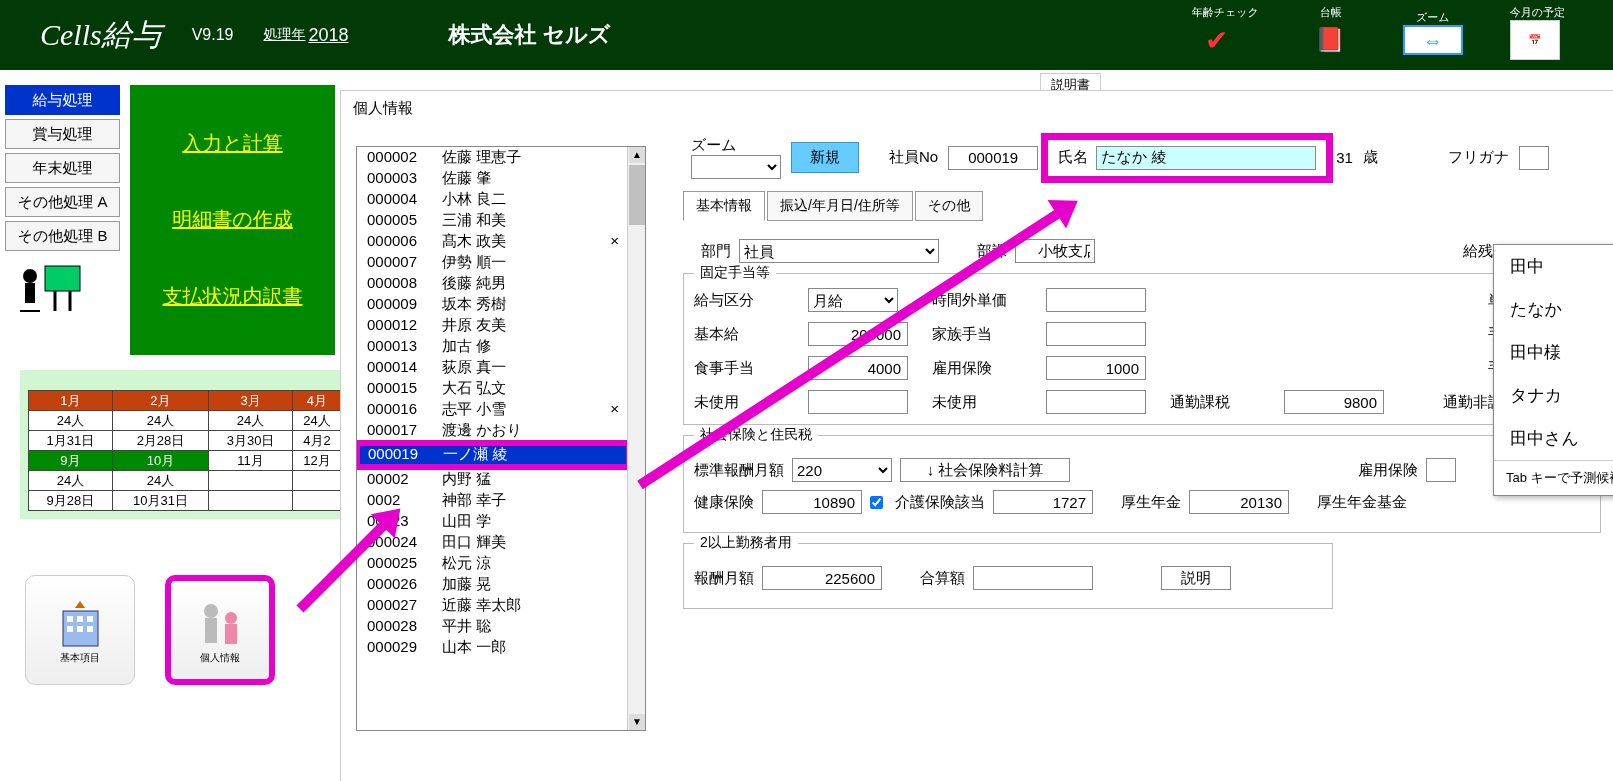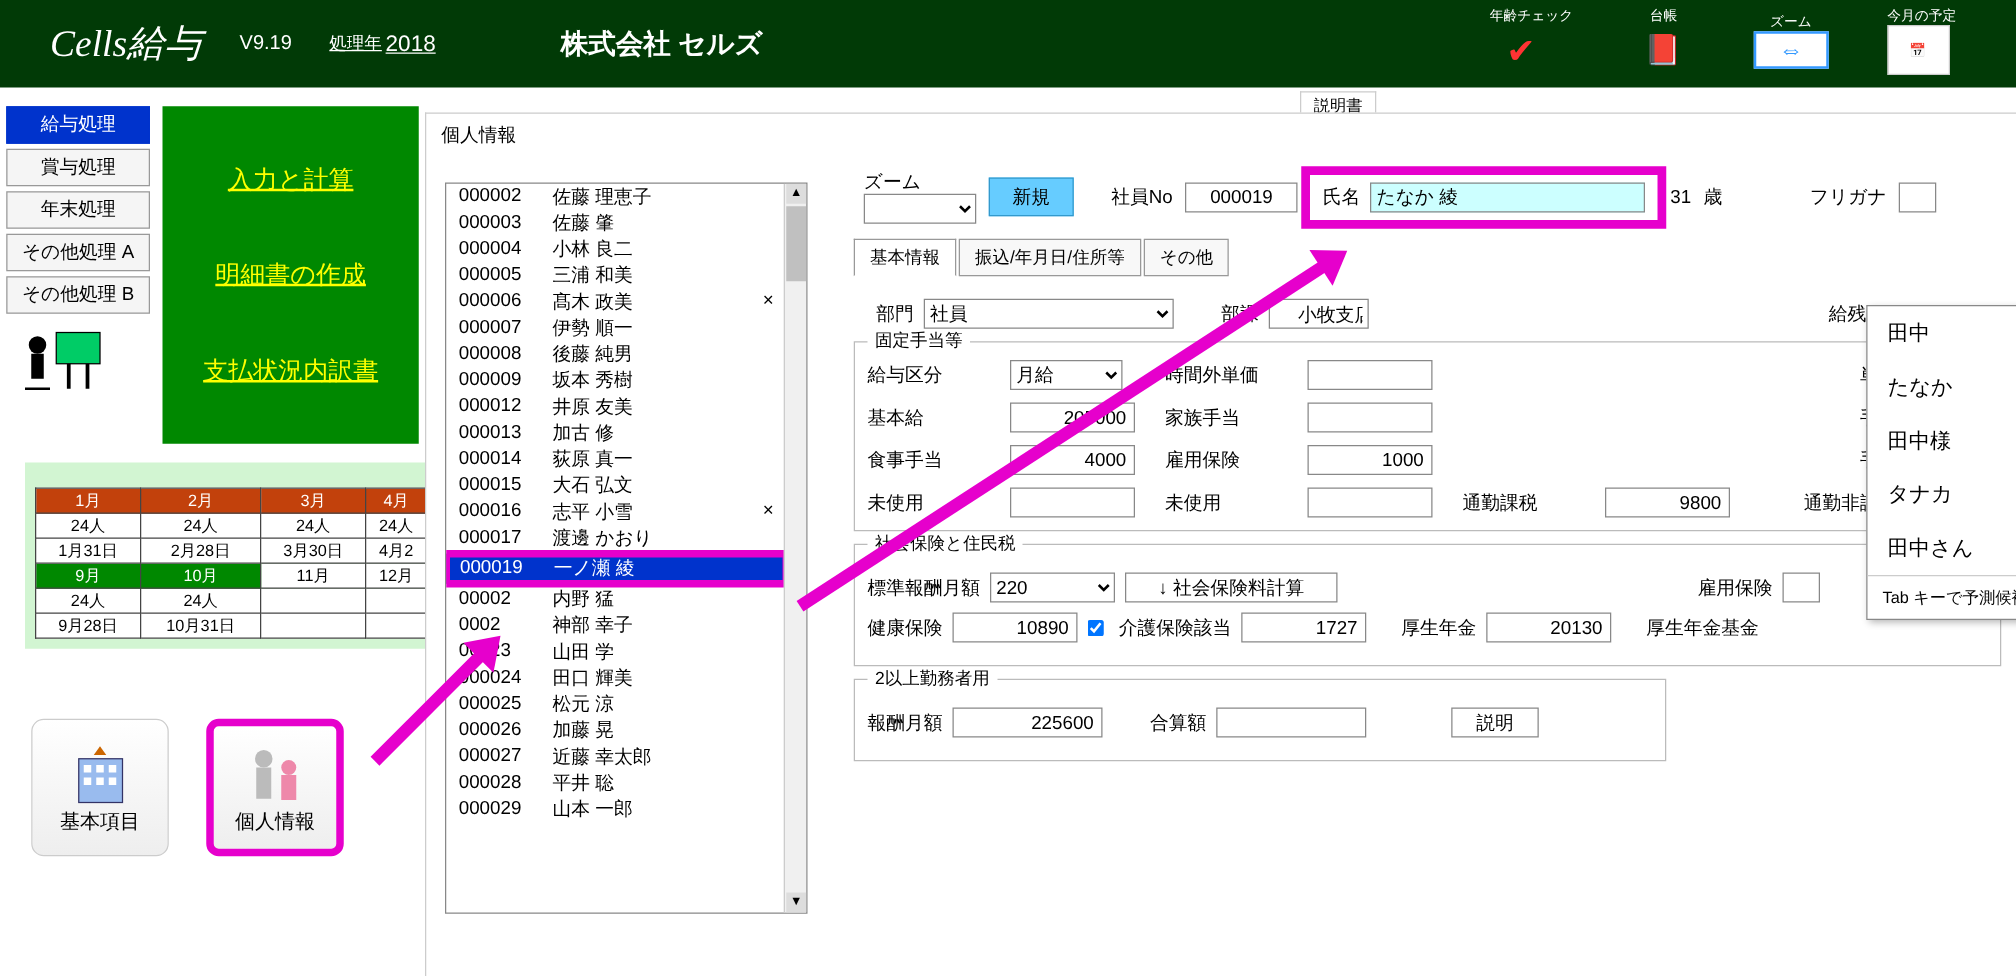--- a/index.html
+++ b/index.html
@@ -28,21 +28,21 @@
 
 
 .month-wrap { position: absolute; top: 370px; left: 20px; width: 330px; background: #d2f5d2; padding: 20px 8px 8px 8px; }
 .month-grid { border: 1px solid #444; background: white; border-collapse: collapse; width: 100%; font-size: 13px; }
 .month-grid td { border: 1px solid #444; text-align: center; height: 20px; }
 .month-grid .hdr { background: #c2410c; color: white; }
 .month-grid .hdr2 { background: #008800; color: white; }
 
 
 .bottom-btns { position: absolute; top: 575px; left: 25px; display: flex; gap: 30px; }
-.big-btn { width: 110px; height: 110px; background: linear-gradient(#fff,#eee); border: 1px solid #ccc; border-radius: 10px; display: flex; flex-direction: column; align-items: center; justify-content: center; font-size: 16px; cursor: pointer; }
+.big-btn { width: 110px; height: 110px; background: linear-gradient(#fff,#eee); border: 1px solid #ccc; border-radius: 10px; display: flex; flex-direction: column; align-items: center; justify-content: center; font-size: 10px; cursor: pointer; }
 .big-btn.highlight { border: 6px solid #e600cc; }
 
 
 .form-panel { position: absolute; top: 90px; left: 340px; right: 0; bottom: 0; background: white; border-top: 1px solid #ccc; border-left: 1px solid #ccc; }
 .form-title { padding: 8px 12px; font-size: 15px; }
 .list-box { position: absolute; top: 55px; left: 15px; width: 290px; height: 585px; border: 1px solid #888; overflow: hidden; }
 .list-inner { width: 272px; }
 .list-row { display: flex; padding: 1px 10px; font-size: 15px; white-space: nowrap; }
 .list-row .code { width: 75px; }
 .list-row.sel { background: #0033cc; color: white; }

